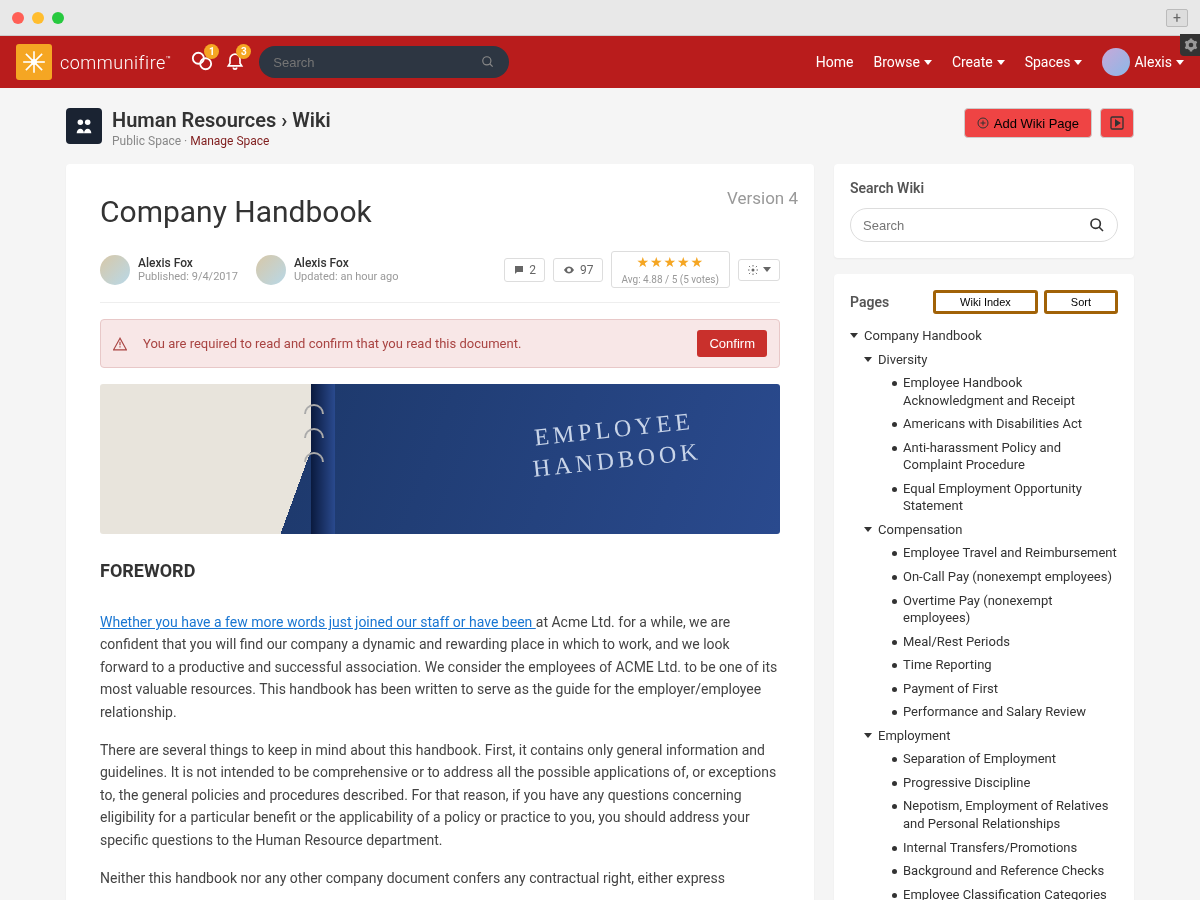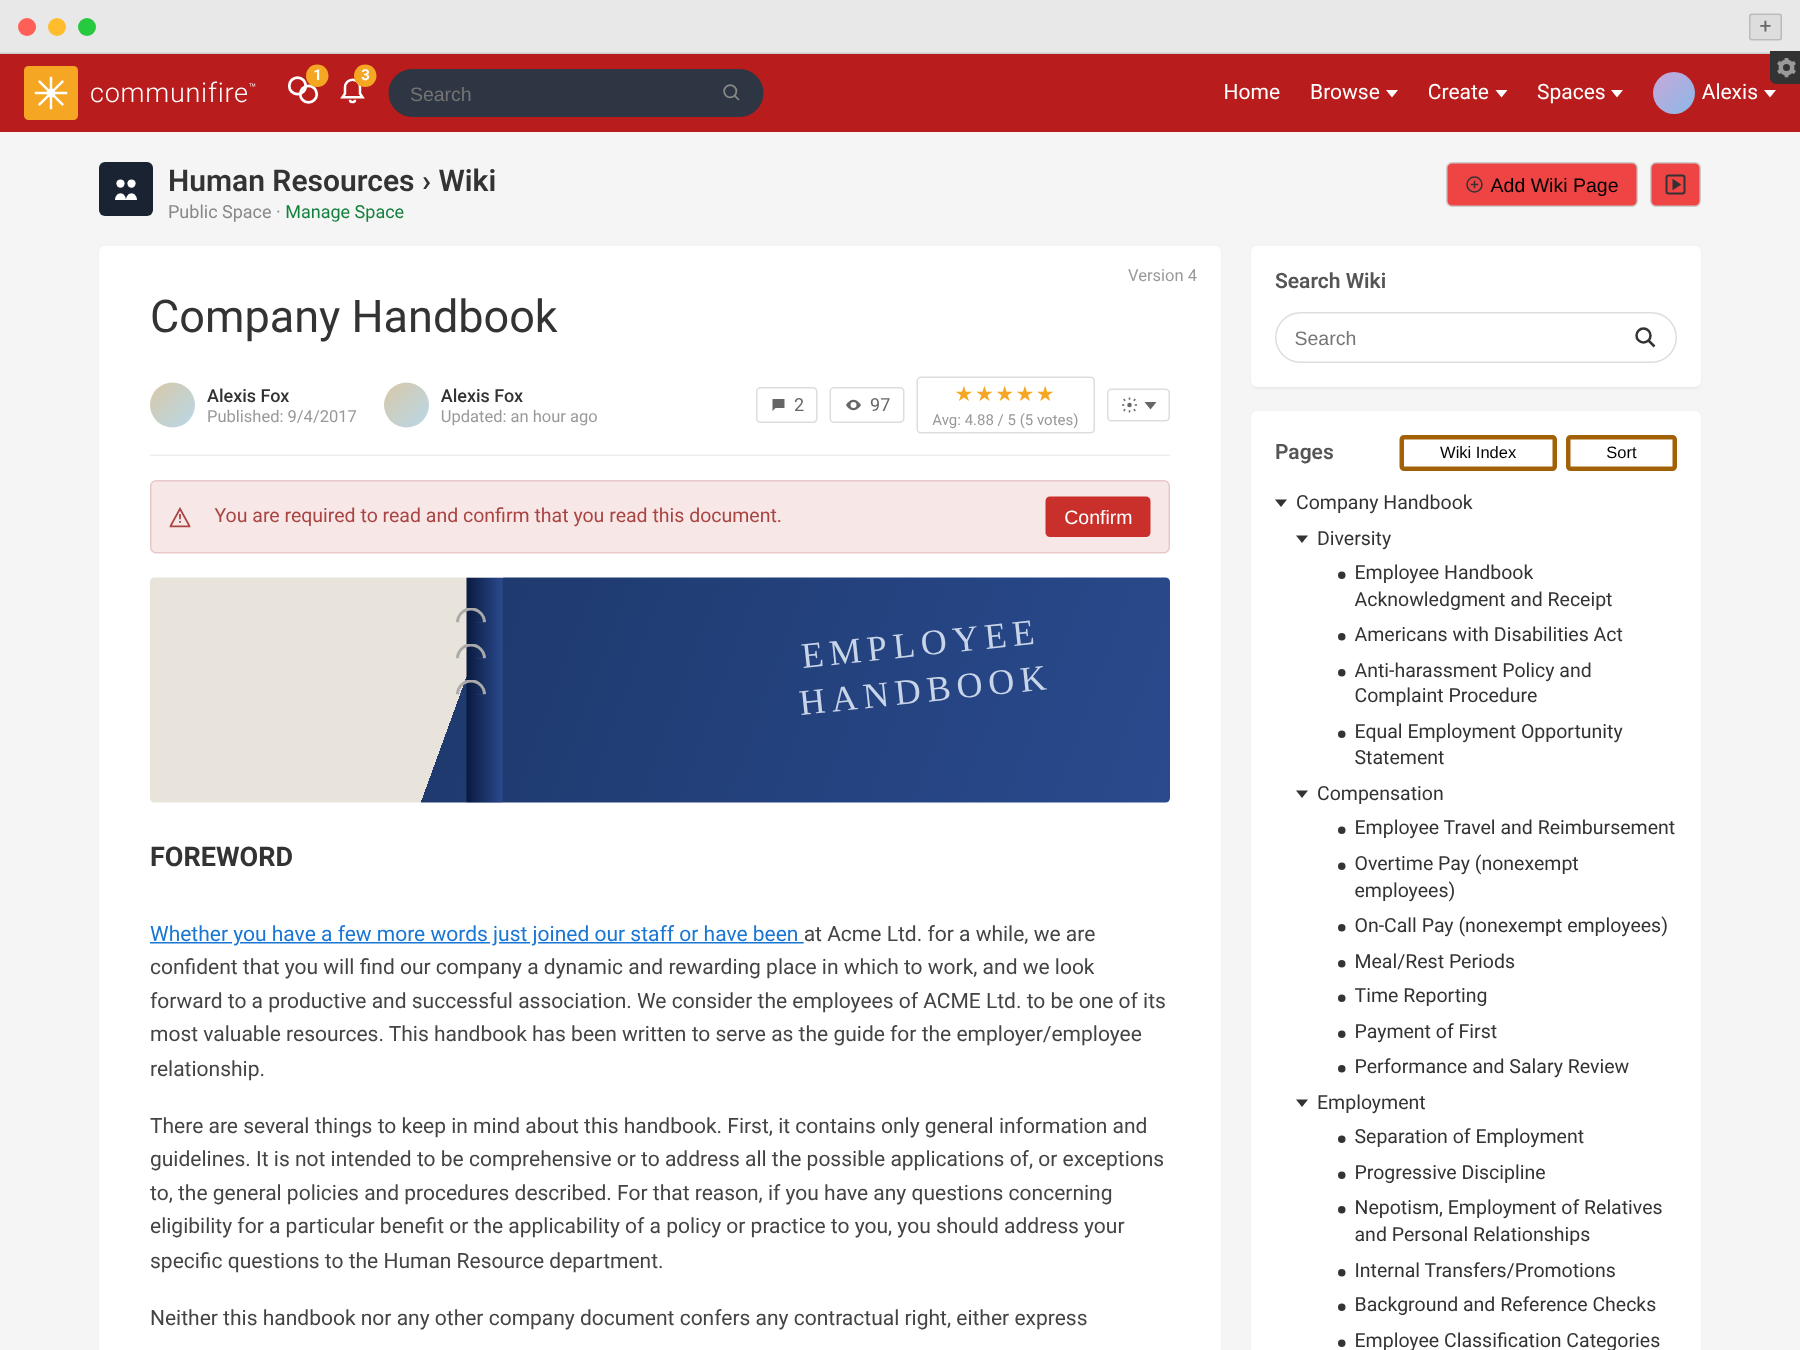--- a/index.html
+++ b/index.html
@@ -27,28 +27,28 @@
 .topnav-menu-item { color: #fff; font-size: 14px; cursor: pointer; display: flex; align-items: center; gap: 4px; }
 .caret-down { width: 0; height: 0; border-left: 4px solid transparent; border-right: 4px solid transparent; border-top: 5px solid #fff; display: inline-block; }
 .avatar { width: 28px; height: 28px; border-radius: 50%; background: linear-gradient(135deg, #c8a8d8, #8bb8e8); display: inline-block; }
 .gear-corner { position: absolute; right: -2px; top: -2px; width: 22px; height: 22px; background: #333; color: #999; display: flex; align-items: center; justify-content: center; font-size: 12px; border-bottom-left-radius: 4px; }
 
 .container { max-width: 1100px; margin: 0 auto; padding: 20px 16px; }
 .header-row { display: flex; align-items: flex-start; margin-bottom: 16px; }
 .space-icon { width: 36px; height: 36px; background: #1a2332; border-radius: 4px; display: flex; align-items: center; justify-content: center; margin-right: 10px; color: #fff; font-size: 16px; }
 .breadcrumb h1 { font-size: 20px; font-weight: 600; color: #333; }
 .breadcrumb-sub { font-size: 12px; color: #888; margin-top: 2px; }
-.breadcrumb-sub a { color: #15803d; text-decoration: none; }
+.breadcrumb-sub a { color: #7f1d1d; text-decoration: none; }
 .header-actions { margin-left: auto; display: flex; gap: 8px; }
 .btn { background: #ef4444; border: 1px solid #ccc; border-radius: 4px; padding: 6px 12px; font-size: 13px; cursor: pointer; display: flex; align-items: center; gap: 5px; }
 .btn-icon-only { padding: 6px 8px; }
 
 .main-layout { display: flex; gap: 20px; align-items: flex-start; }
 .content-card { background: #fff; border-radius: 4px; flex: 1; padding: 24px 34px 30px; box-shadow: 0 1px 2px rgba(0,0,0,0.05); position: relative; }
-.version-tag { position: absolute; right: 16px; top: 13px; font-size: 11px; color: #999; }
+.version-tag { position: absolute; right: 16px; top: 24px; font-size: 17px; color: #999; }
 .page-title { font-size: 30px; font-weight: 400; color: #333; margin: 6px 0 22px; }
 .meta-row { display: flex; align-items: center; gap: 18px; padding-bottom: 14px; border-bottom: 1px solid #eee; }
 .author { display: flex; align-items: center; gap: 8px; }
 .author-avatar { width: 30px; height: 30px; border-radius: 50%; background: linear-gradient(135deg, #d8c8a8, #b8d8e8); }
 .author-info { font-size: 12px; }
 .author-name { color: #333; font-weight: 500; }
 .author-sub { color: #999; font-size: 11px; }
 .meta-stats { margin-left: auto; display: flex; align-items: center; gap: 8px; }
 .stat-box { border: 1px solid #ddd; border-radius: 3px; padding: 4px 8px; font-size: 12px; color: #666; display: flex; align-items: center; gap: 4px; }
 .rating-box { display: flex; flex-direction: column; align-items: center; padding: 2px 10px; }
@@ -342,27 +342,27 @@
                     <ul class="tree-l2">
                       <li>
                         <div class="tree-item">
                           <span class="tree-bullet"></span>
                           <span class="tree-label">Employee Travel and Reimbursement</span>
                         </div>
                       </li>
                       <li>
                         <div class="tree-item">
                           <span class="tree-bullet"></span>
+                          <span class="tree-label">On-Call Pay (nonexempt employees)</span>
+                        </div>
+                      </li>
+                      <li>
+                        <div class="tree-item">
+                          <span class="tree-bullet"></span>
                           <span class="tree-label">Overtime Pay (nonexempt employees)</span>
-                        </div>
-                      </li>
-                      <li>
-                        <div class="tree-item">
-                          <span class="tree-bullet"></span>
-                          <span class="tree-label">On-Call Pay (nonexempt employees)</span>
                         </div>
                       </li>
                       <li>
                         <div class="tree-item">
                           <span class="tree-bullet"></span>
                           <span class="tree-label">Meal/Rest Periods</span>
                         </div>
                       </li>
                       <li>
                         <div class="tree-item">

